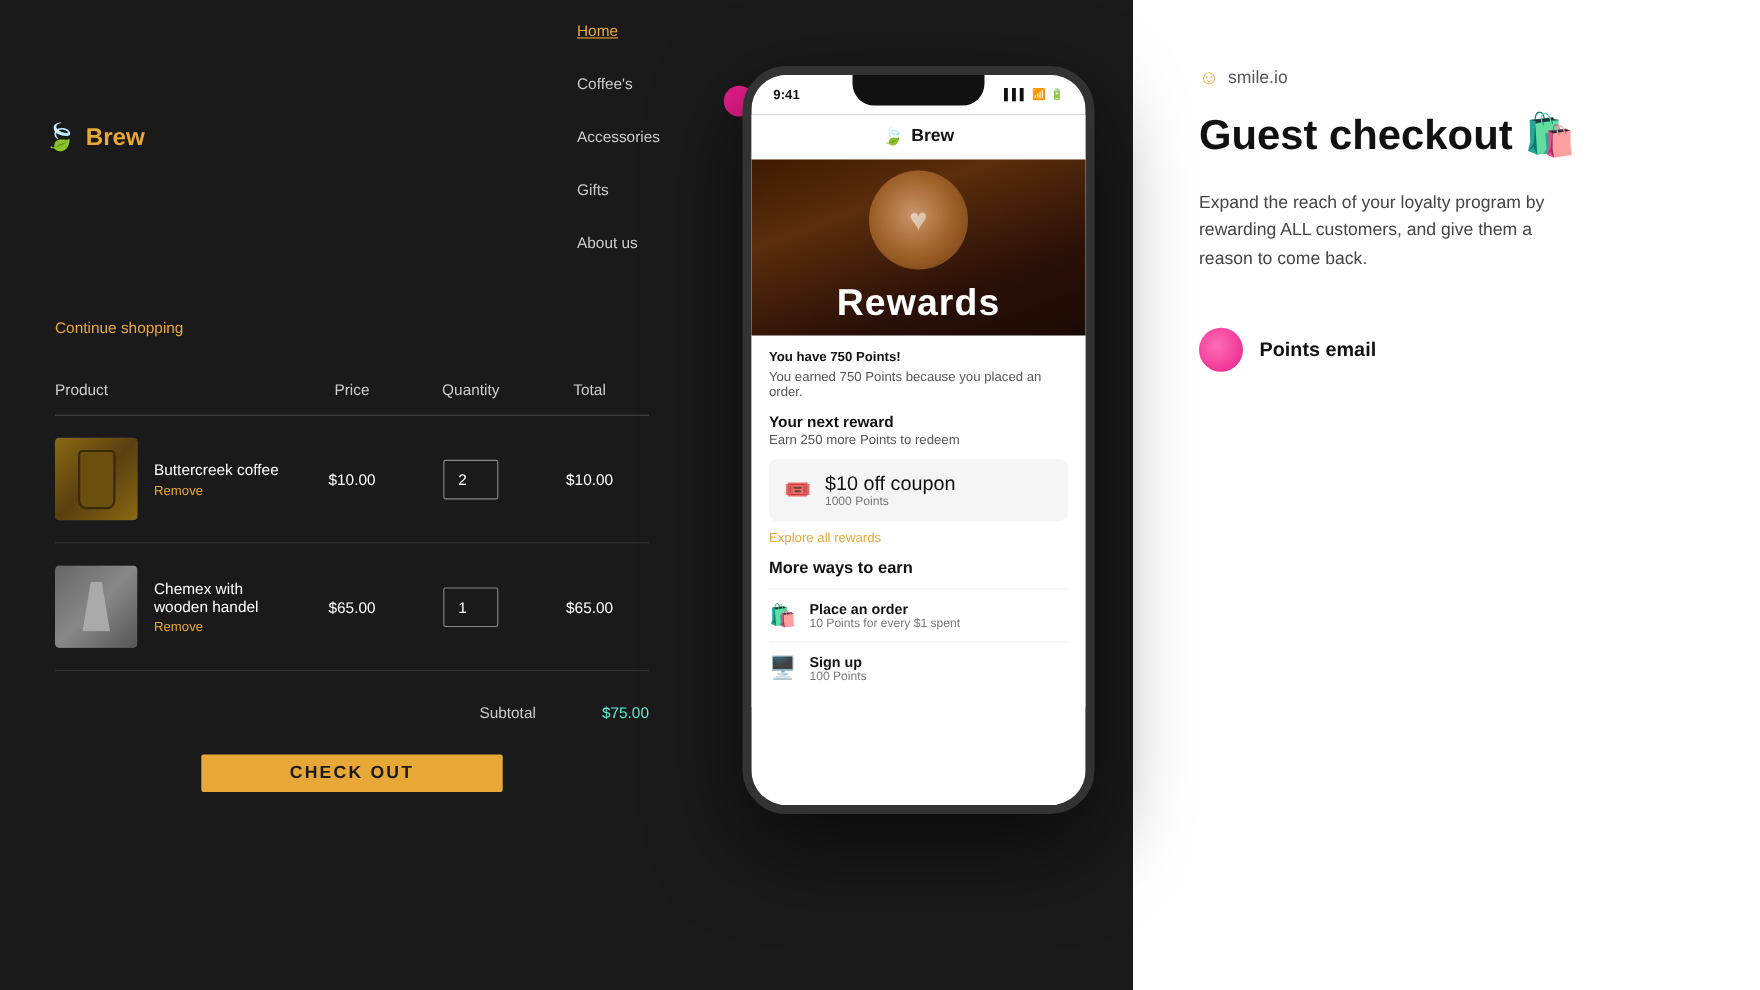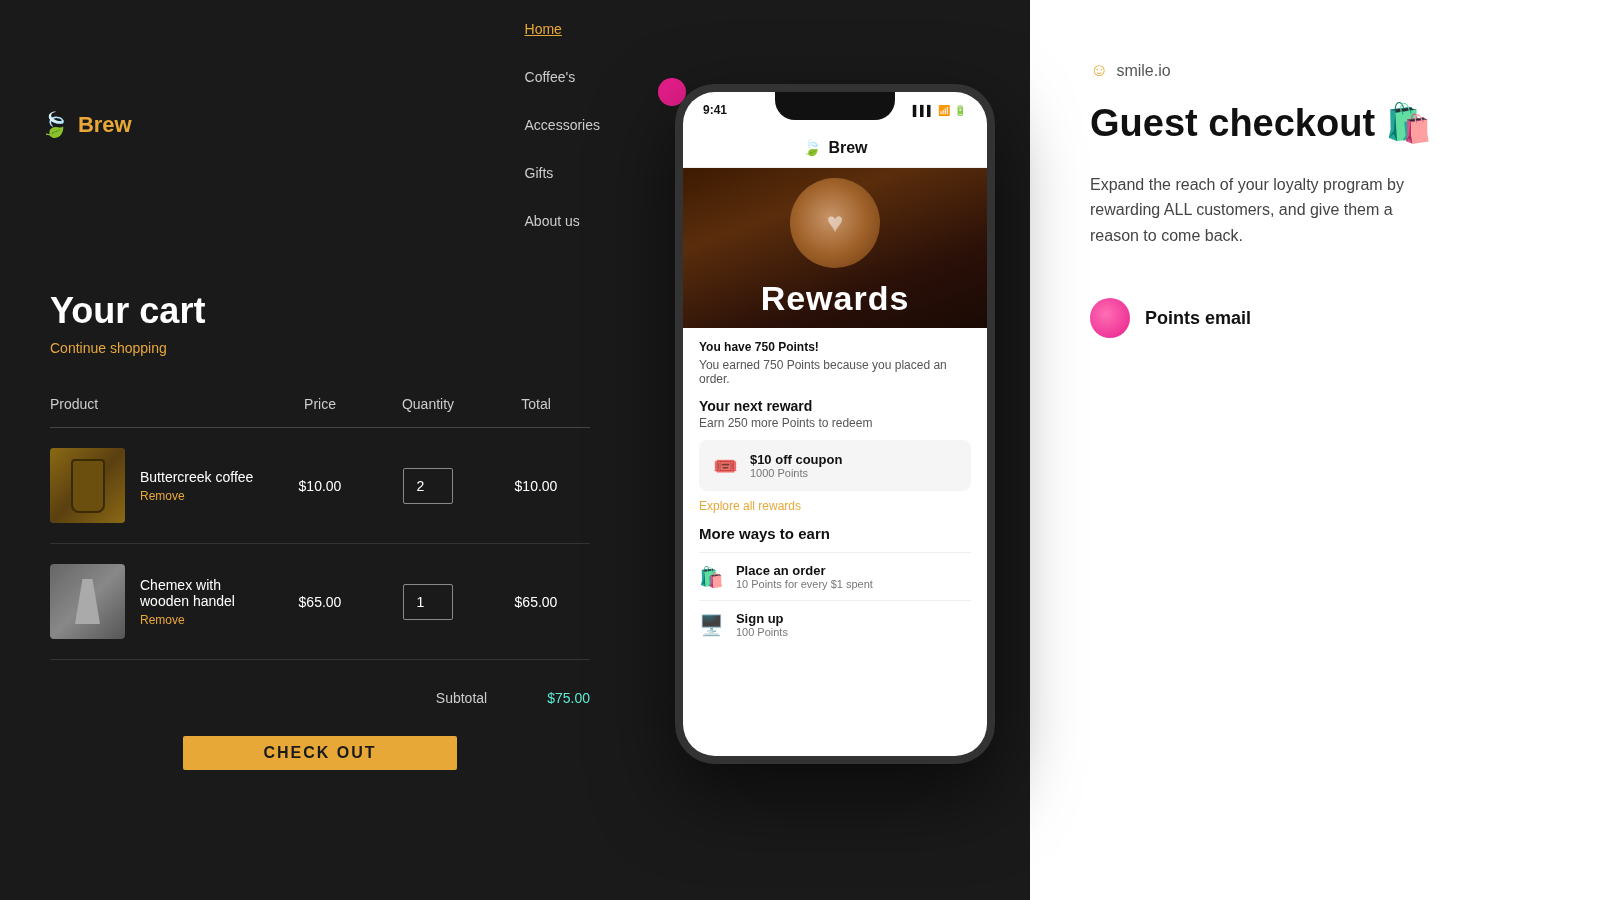--- a/index.html
+++ b/index.html
@@ -226,21 +226,21 @@
       border-radius: 2px;
     }
 
     
     .middle-section {
       width: 390px;
       background: #1a1a1a;
       display: flex;
       align-items: flex-start;
       justify-content: center;
-      padding-top: 84px;
+      padding-top: 60px;
       position: relative;
     }
 
     .pink-dot {
       position: absolute;
       top: 78px;
       left: 18px;
       width: 28px;
       height: 28px;
       background: #e91e8c;
@@ -399,22 +399,22 @@
       gap: 12px;
       margin-bottom: 8px;
     }
 
     .reward-icon {
       font-size: 20px;
       flex-shrink: 0;
     }
 
     .reward-card-title {
-      font-size: 13px;
-      font-weight: 700;
+      font-size: 18px;
+      font-weight: 400;
       color: #111;
     }
 
     .reward-card-sub {
       font-size: 11px;
       color: #777;
     }
 
     .explore-link {
       color: #e8a838;
@@ -532,21 +532,20 @@
     <ul class="nav-links">
       <li class="active"><a href="#">Home</a></li>
       <li><a href="#">Coffee's</a></li>
       <li><a href="#">Accessories</a></li>
       <li><a href="#">Gifts</a></li>
       <li><a href="#">About us</a></li>
     </ul>
   </nav>
 
   <div class="cart-content">
-    <h1 class="cart-title">Your cart</h1>
     <a class="continue-shopping">Continue shopping</a>
 
     <div class="cart-table">
 
       <div class="cart-table-header">
         <div>Product</div>
         <div>Price</div>
         <div>Quantity</div>
         <div>Total</div>
       </div>

